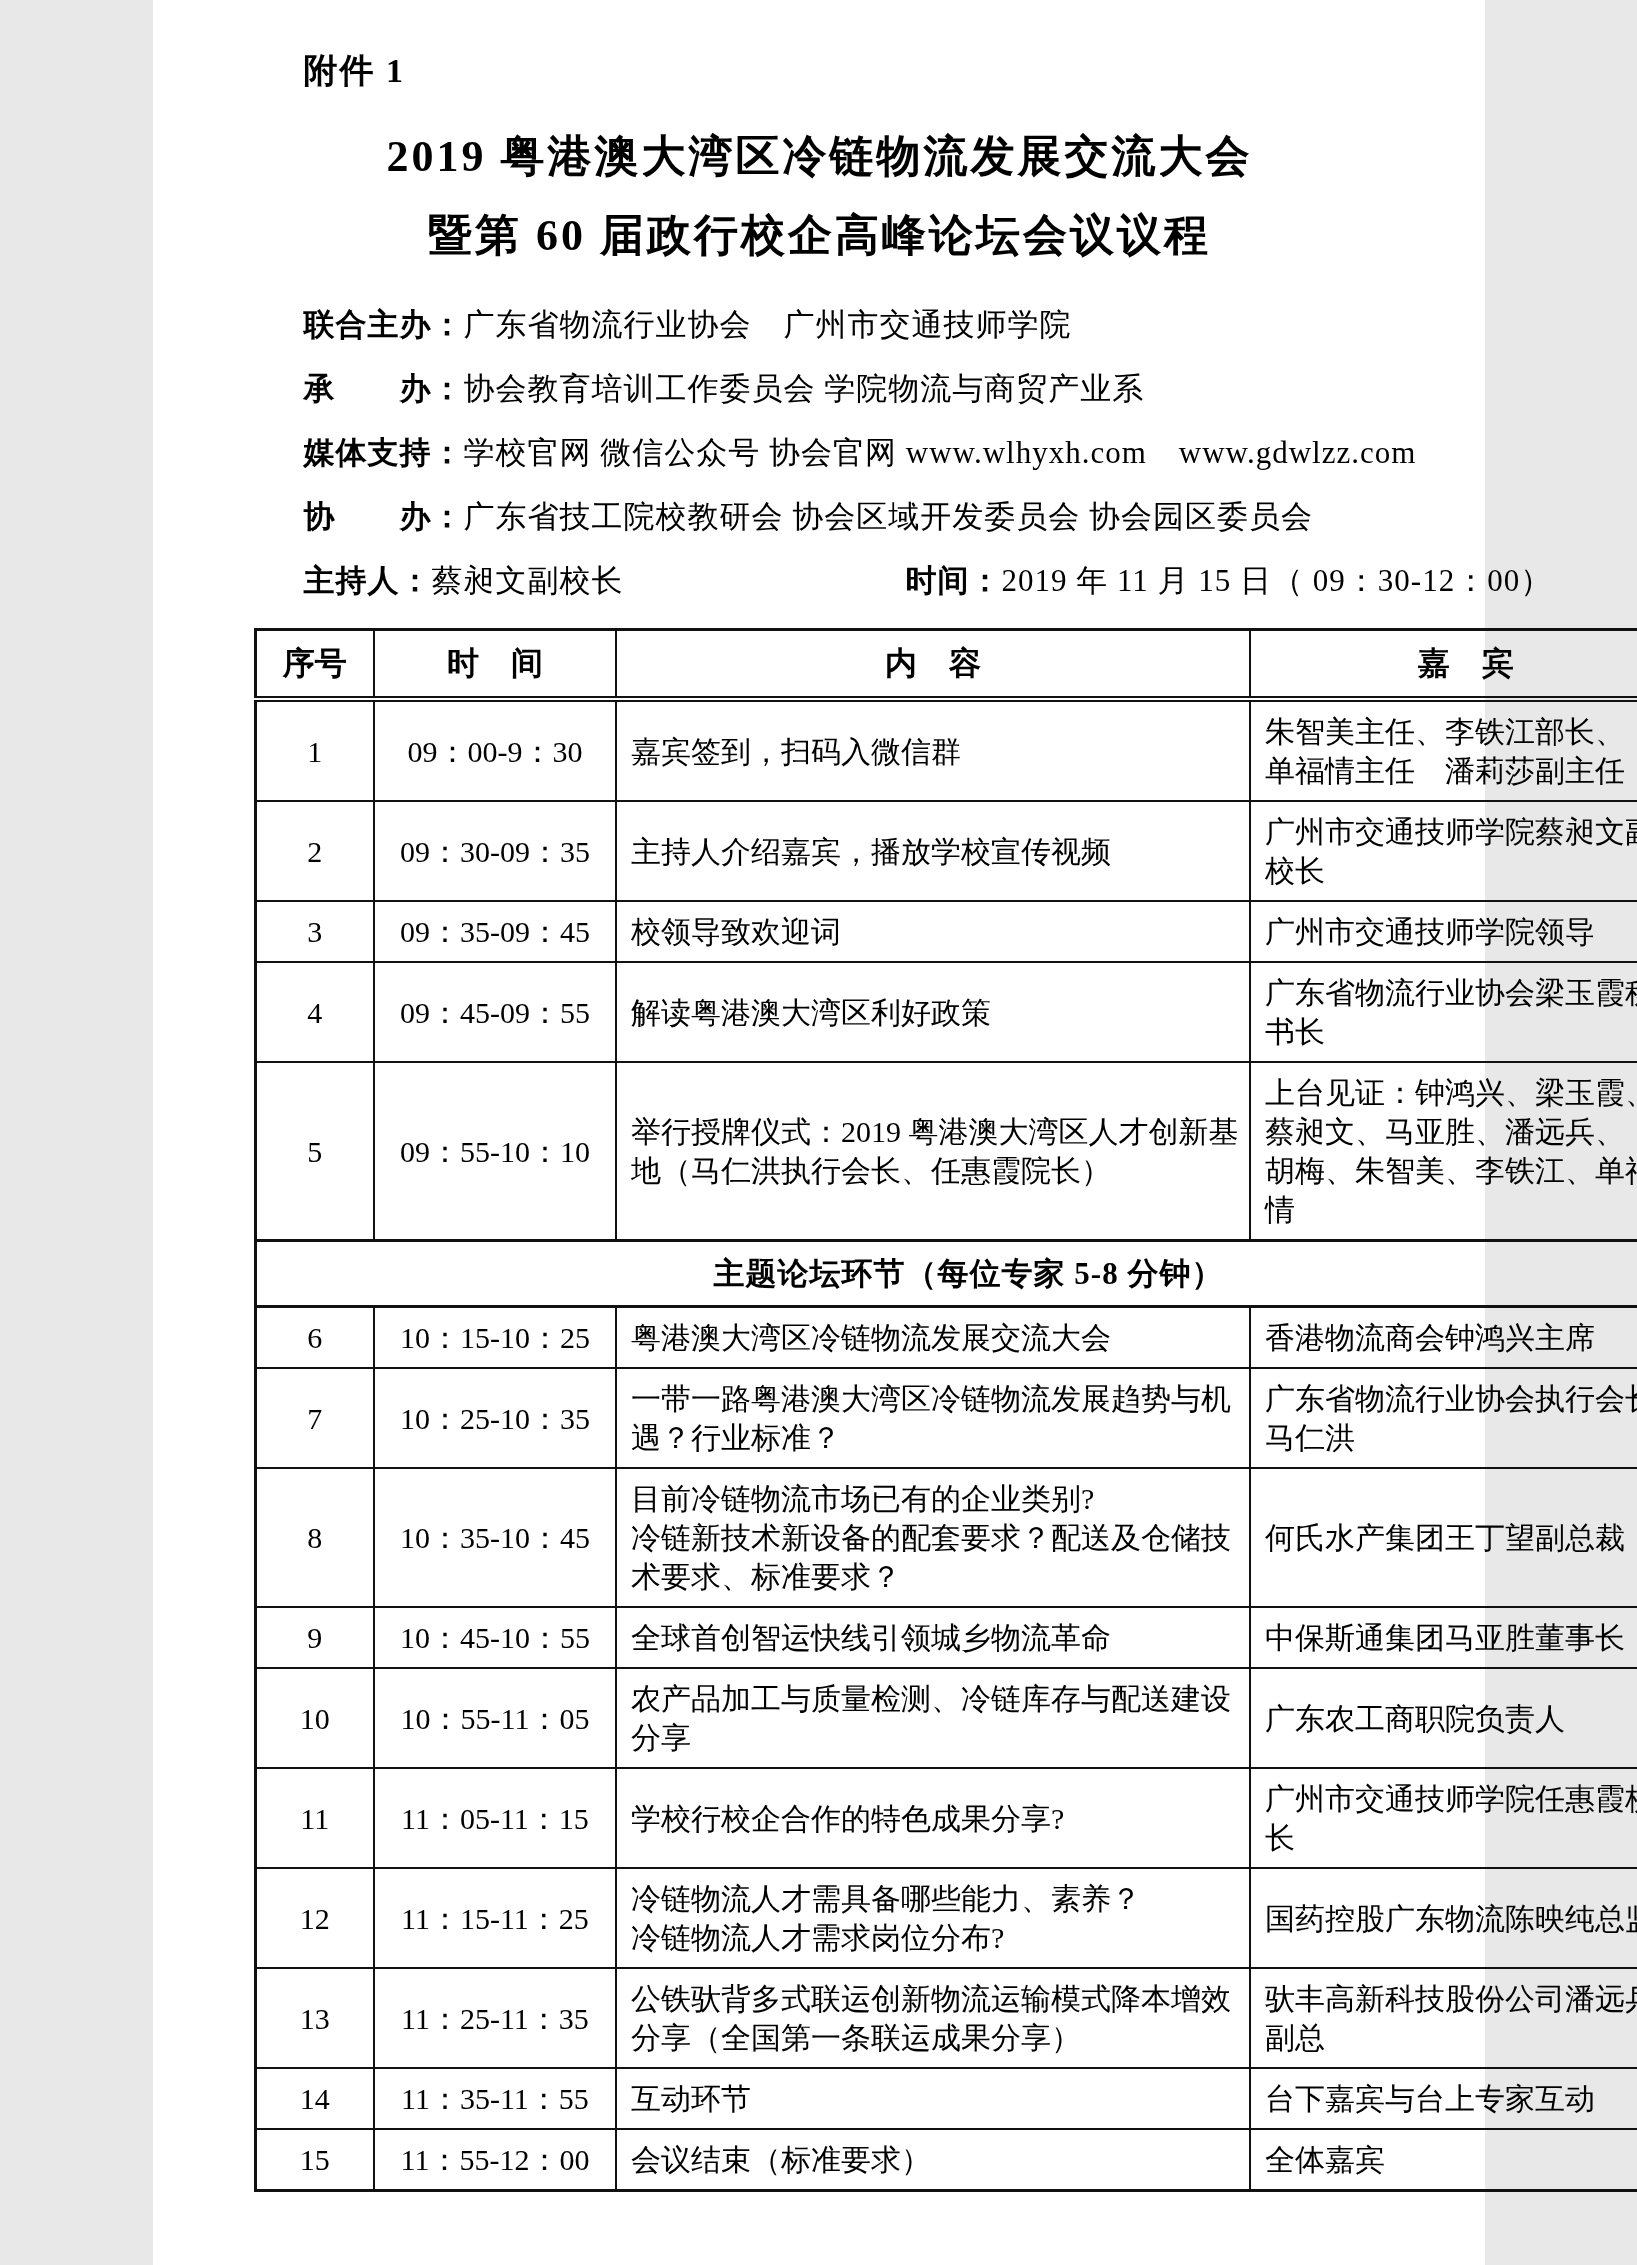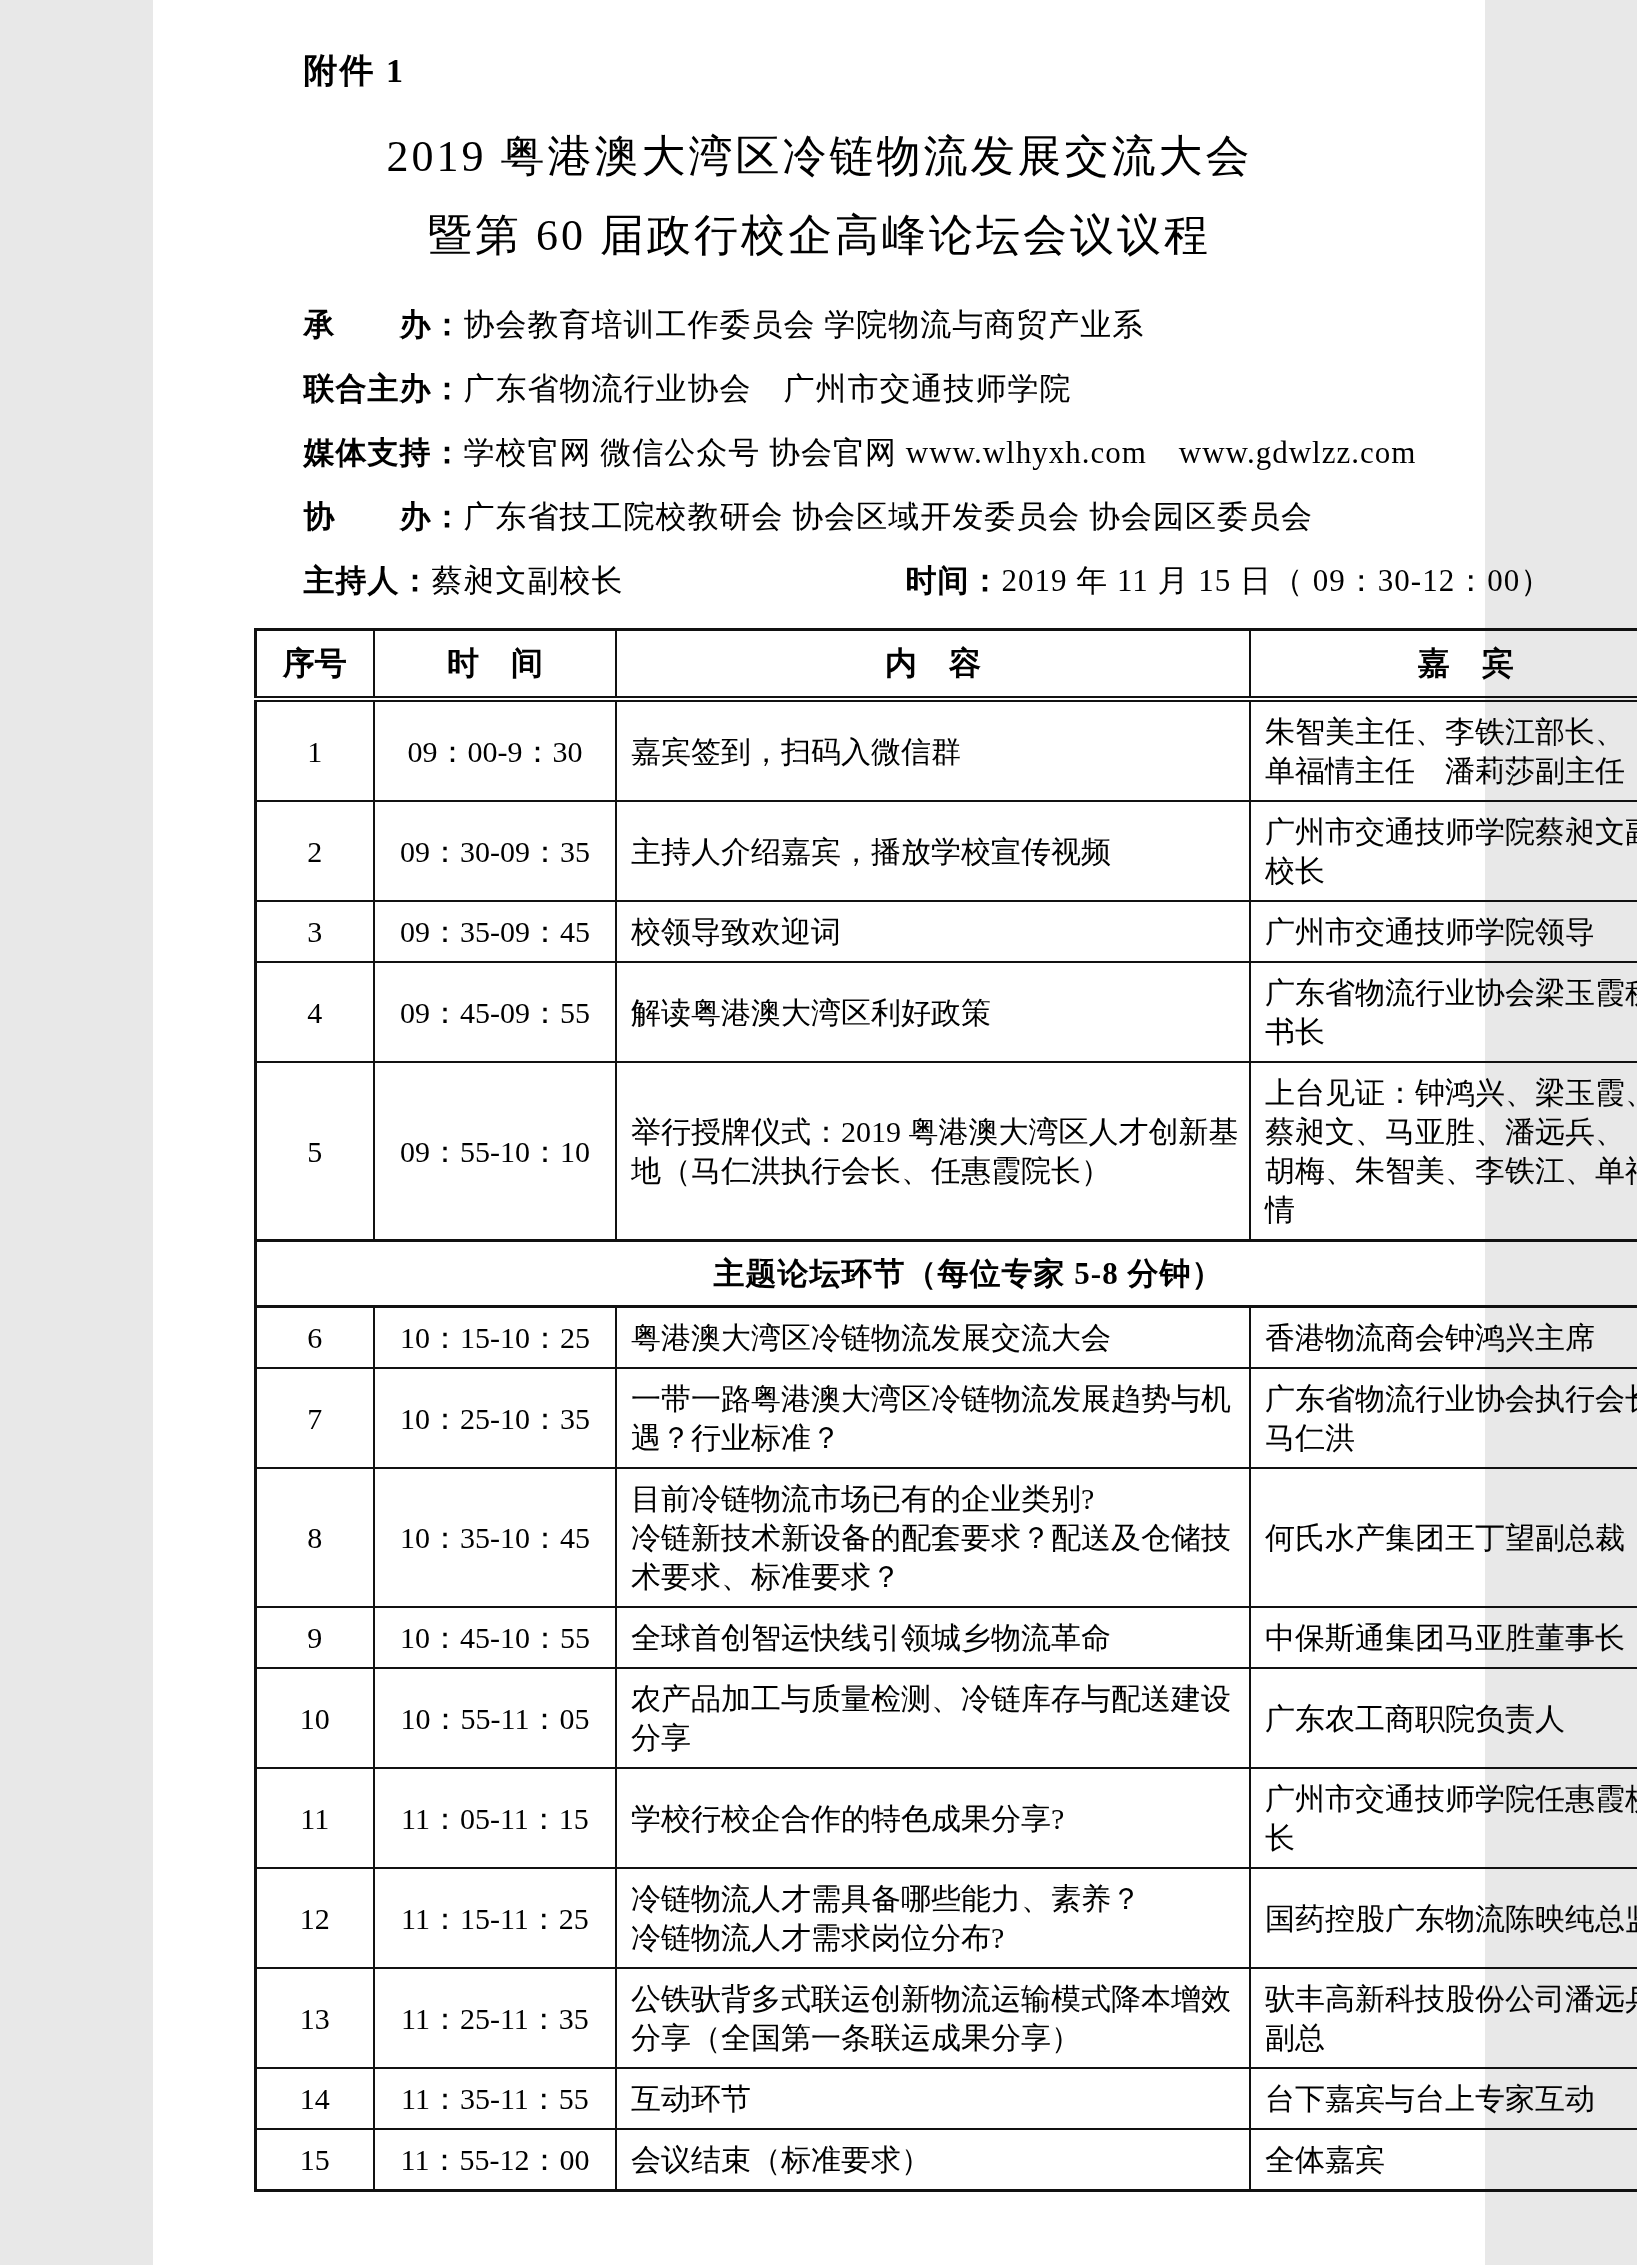--- a/index.html
+++ b/index.html
@@ -20,21 +20,21 @@
   }
   .attachment {
     font-size: 34px;
     font-weight: bold;
     padding-left: 44px;
     margin: 6px 0 34px 0;
     letter-spacing: 2px;
   }
   .title {
     text-align: center;
-    font-weight: normal;
+    font-weight: bold;
     font-size: 44px;
     letter-spacing: 3px;
     line-height: 1.3;
   }
   .title.line1 { margin: 10px 0 10px 0; }
   .title.line2 { margin: 22px 0 40px 0; }
   .meta {
     padding-left: 44px;
     font-size: 31px;
   }
@@ -102,24 +102,24 @@
 
 <div class="page">
 
   <div class="attachment">附件 1</div>
 
   <div class="title line1">2019 粤港澳大湾区冷链物流发展交流大会</div>
   <div class="title line2">暨第 60 届政行校企高峰论坛会议议程</div>
 
   <div class="meta">
     <div class="meta-line">
+      <span class="meta-label">联合主办：</span><span class="meta-value">广东省物流行业协会　广州市交通技师学院</span>
+    </div>
+    <div class="meta-line">
       <span class="meta-label">承　　办：</span><span class="meta-value">协会教育培训工作委员会 学院物流与商贸产业系</span>
-    </div>
-    <div class="meta-line">
-      <span class="meta-label">联合主办：</span><span class="meta-value">广东省物流行业协会　广州市交通技师学院</span>
     </div>
     <div class="meta-line">
       <span class="meta-label">媒体支持：</span><span class="meta-value">学校官网 微信公众号 协会官网 www.wlhyxh.com　www.gdwlzz.com</span>
     </div>
     <div class="meta-line">
       <span class="meta-label">协　　办：</span><span class="meta-value">广东省技工院校教研会 协会区域开发委员会 协会园区委员会</span>
     </div>
     <div class="meta-line host-line">
       <span class="host-left">
         <span class="meta-label">主持人：</span><span class="meta-value">蔡昶文副校长</span>

